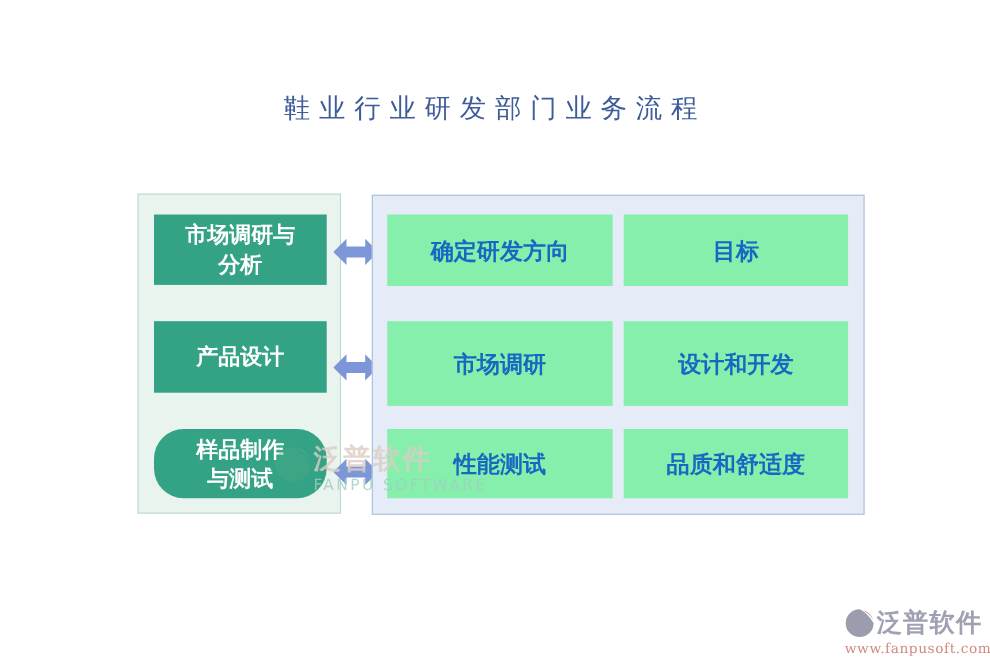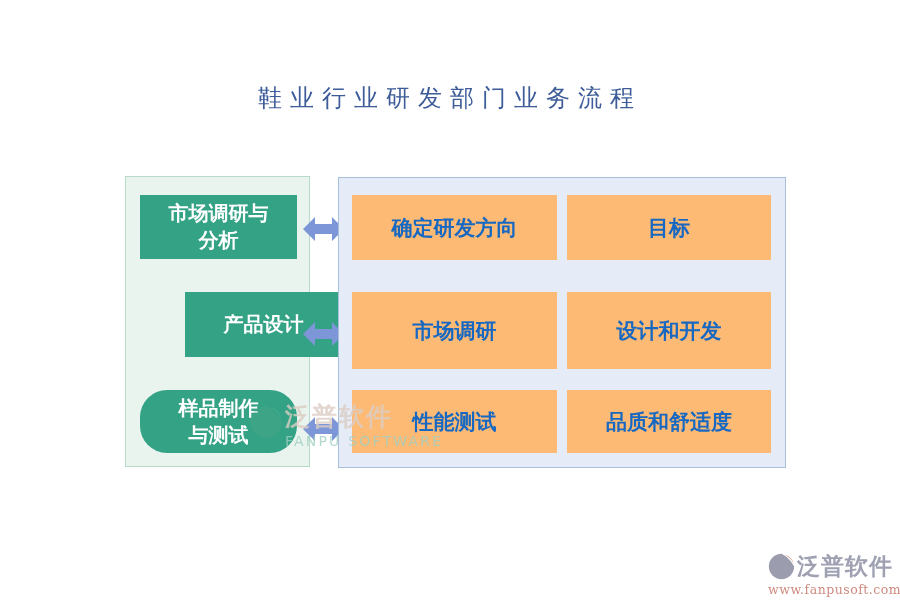--- a/index.html
+++ b/index.html
@@ -42,34 +42,34 @@
     font-size:20px;
     line-height:1.35;
     display:flex;
     flex-direction:column;
     align-items:center;
     justify-content:center;
     text-align:right;
     font-family:"DejaVu Serif","Liberation Serif",serif;
   }
   .stage-1 { top:195px; height:64px; }
-  .stage-2 { top:292px; height:65px;margin-left:45px; }
+  .stage-2 { top:292px; height:65px; }
   .stage-3 { top:390px; height:63px;border-radius:27px; }
 
   .right-panel {
     position:absolute;
     left:338px; top:177px;
     width:448px; height:291px;
     background:#E6ECF7;
     border:1px solid #A8BFDC;
   }
 
   .task-box {
     position:absolute;
-    background:#fdba74;
+    background:#86efac;
     color:#1668C2;
     font-weight:bold;
     font-size:21px;
     display:flex;
     align-items:center;
     justify-content:center;
     text-align:left;
     font-family:"DejaVu Serif","Liberation Serif",serif;
   }
   .col-a { left:352px; width:205px; }

